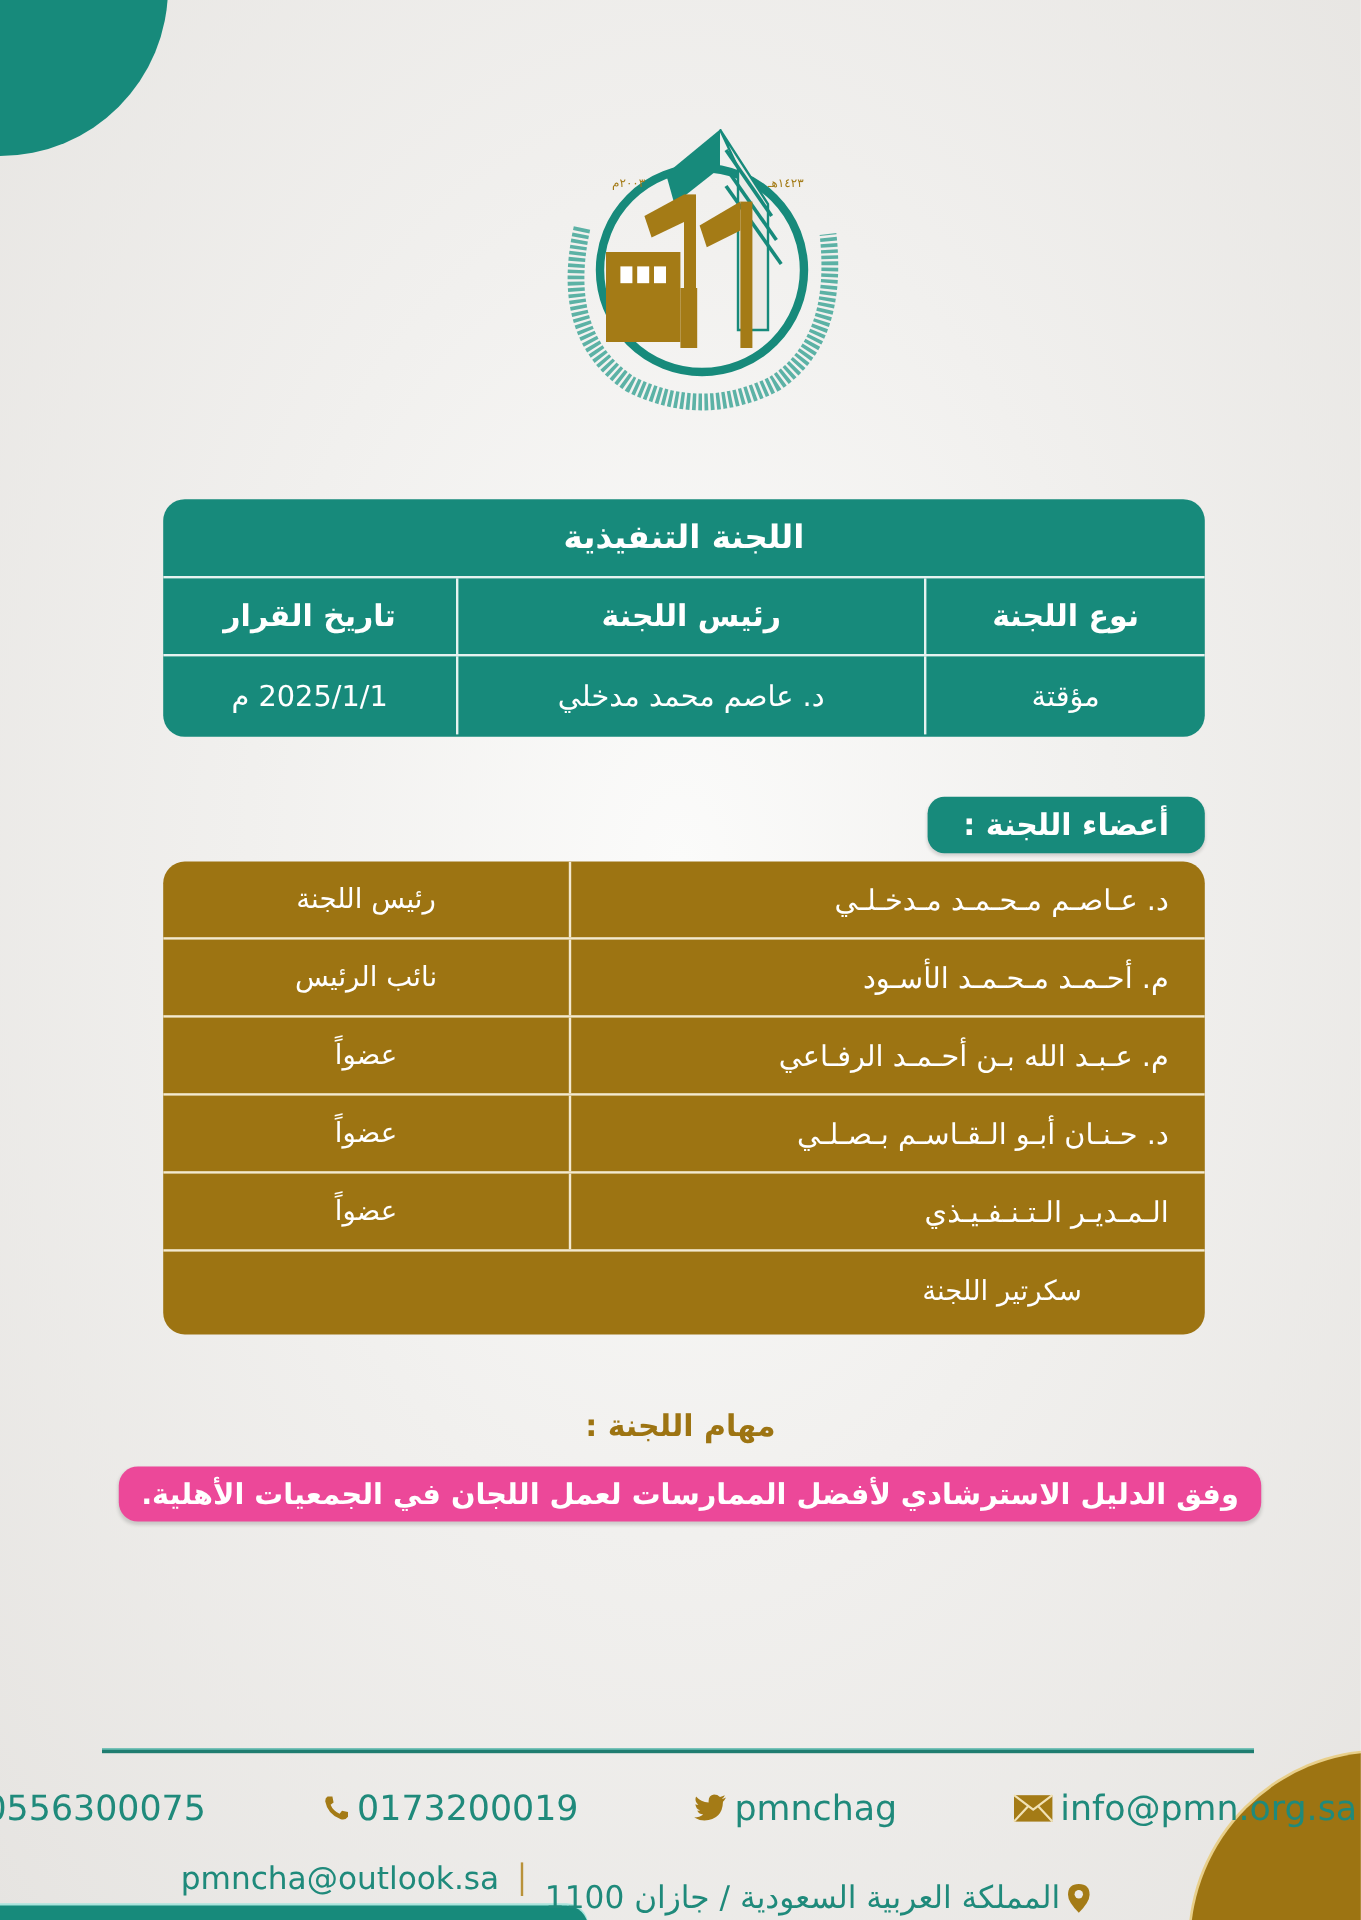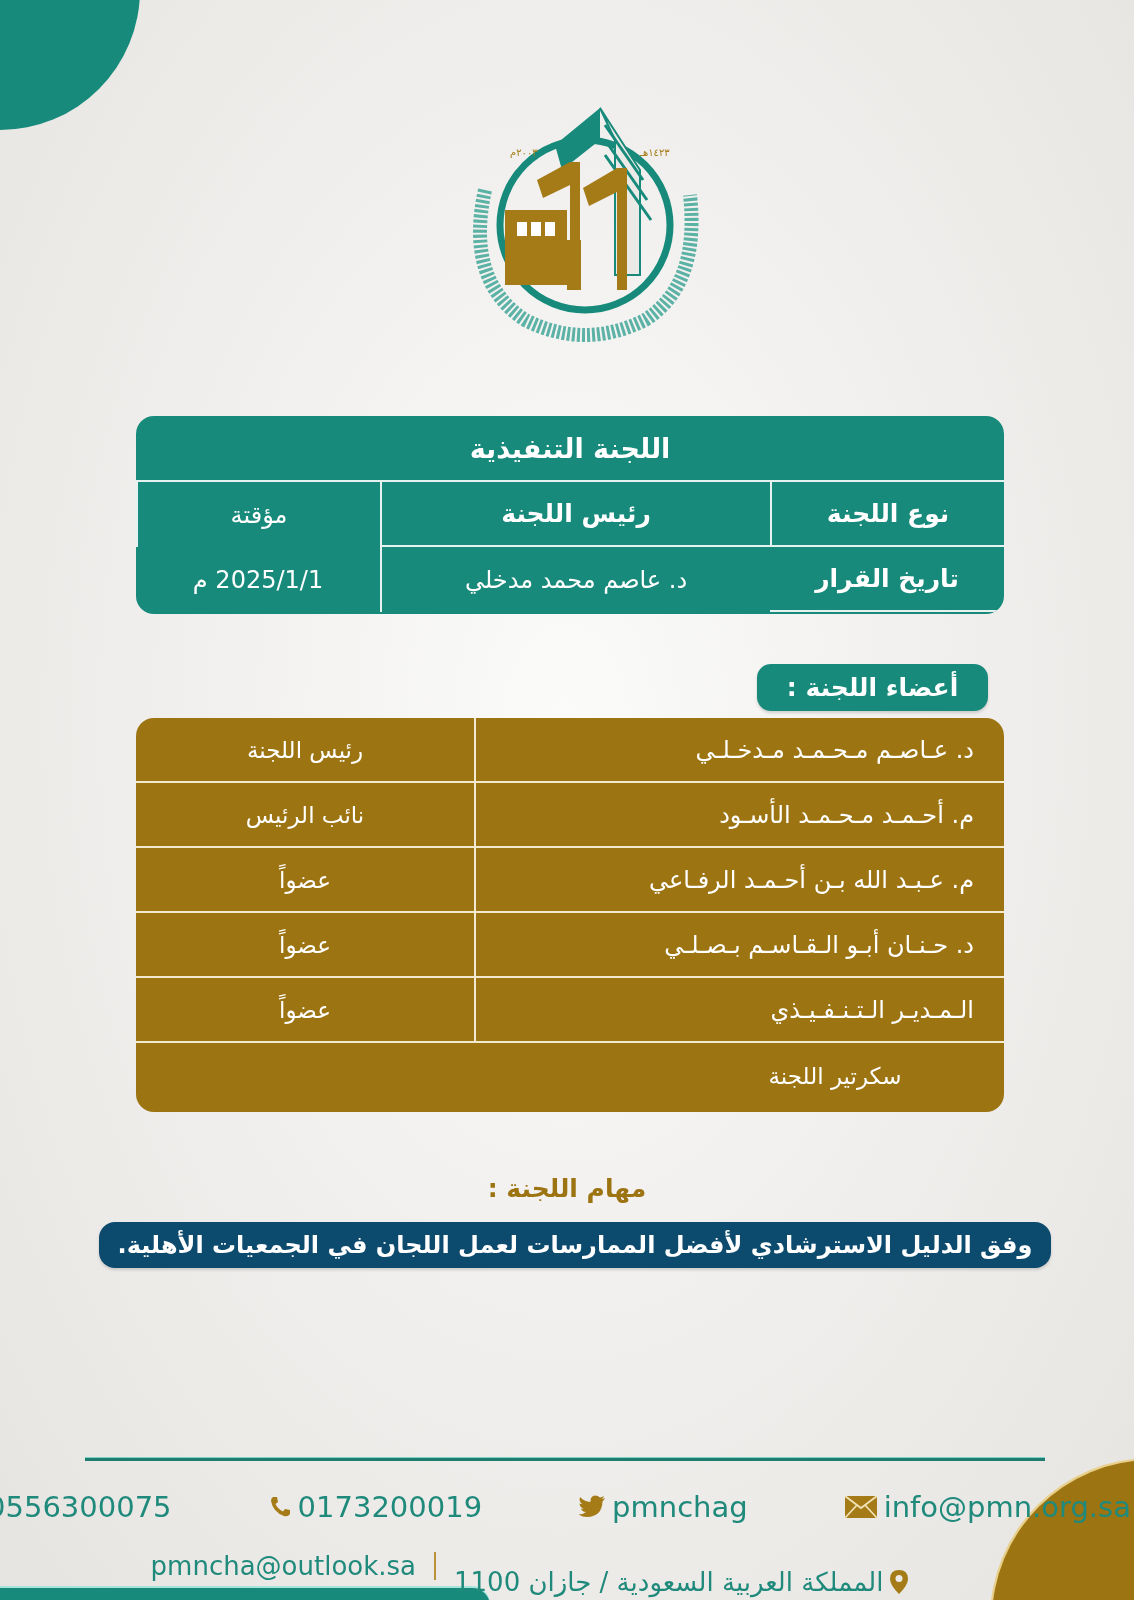--- a/index.html
+++ b/index.html
@@ -47,21 +47,21 @@
   }
   .summary-grid .cell {
     height: 65px; display: flex; align-items: center; justify-content: center;
     font-size: 24px; border-left: 2px solid #e6f2f0;
   }
   .summary-grid .cell.last { border-left: none; }
   .summary-grid .head { font-weight: bold; font-size: 25px; border-bottom: 2px solid #e6f2f0; }
 
   
   .members-label {
-    position: absolute; left: 757px; top: 664px; width: 231px; height: 47px;
+    position: absolute; left: 773px; top: 664px; width: 231px; height: 47px;
     background: #178a7b; border-radius: 14px;
     display: flex; align-items: center; justify-content: center;
     font-size: 25px; font-weight: bold; direction: rtl;
     box-shadow: 0 2px 3px rgba(0,0,0,0.15);
   }
 
   
   .members {
     position: absolute; left: 136px; top: 718px; width: 868px; height: 394px;
     background: #9d7412; border-radius: 18px; overflow: hidden;
@@ -81,21 +81,21 @@
     font-size: 23px;
   }
 
   
   .tasks-label {
     position: absolute; left: 400px; top: 1174px; width: 334px;
     text-align: center; font-size: 25px; font-weight: bold; color: #9d7412; direction: rtl;
   }
   .tasks-body {
     position: absolute; left: 99px; top: 1222px; width: 952px; height: 46px;
-    background: #0c4a6e; border-radius: 16px;
+    background: #ec4899; border-radius: 16px;
     display: flex; align-items: center; justify-content: center;
     font-size: 24px; font-weight: bold; direction: rtl;
     box-shadow: 0 2px 3px rgba(0,0,0,0.15);
   }
 
   
   .footer-line {
     position: absolute; left: 85px; top: 1457px; width: 960px; height: 4px;
     background: #1f7d70; border-top: 1px solid #7fd3c8;
   }
@@ -144,22 +144,22 @@
     <text x="45" y="56" font-size="10" fill="#a47b16" font-family="DejaVu Sans, sans-serif">٢٠٠٣م</text>
     <text x="175" y="56" font-size="10" fill="#a47b16" font-family="DejaVu Sans, sans-serif">١٤٢٣هـ</text>
   </svg>
 </div>
 
 <div class="summary">
   <div class="summary-title">اللجنة التنفيذية</div>
   <div class="summary-grid">
     <div class="cell head">نوع اللجنة</div>
     <div class="cell head">رئيس اللجنة</div>
+    <div class="cell head last">تاريخ القرار</div>
     <div class="cell">مؤقتة</div>
-    <div class="cell head last">تاريخ القرار</div>
     <div class="cell">د. عاصم محمد مدخلي</div>
     <div class="cell last">2025/1/1 م</div>
   </div>
 </div>
 
 <div class="members-label">أعضاء اللجنة :</div>
 <div class="members">
   <div class="member-row">
     <div class="member-name">د. عـاصـم مـحـمـد مـدخـلـي</div>
     <div class="member-role">رئيس اللجنة</div>

